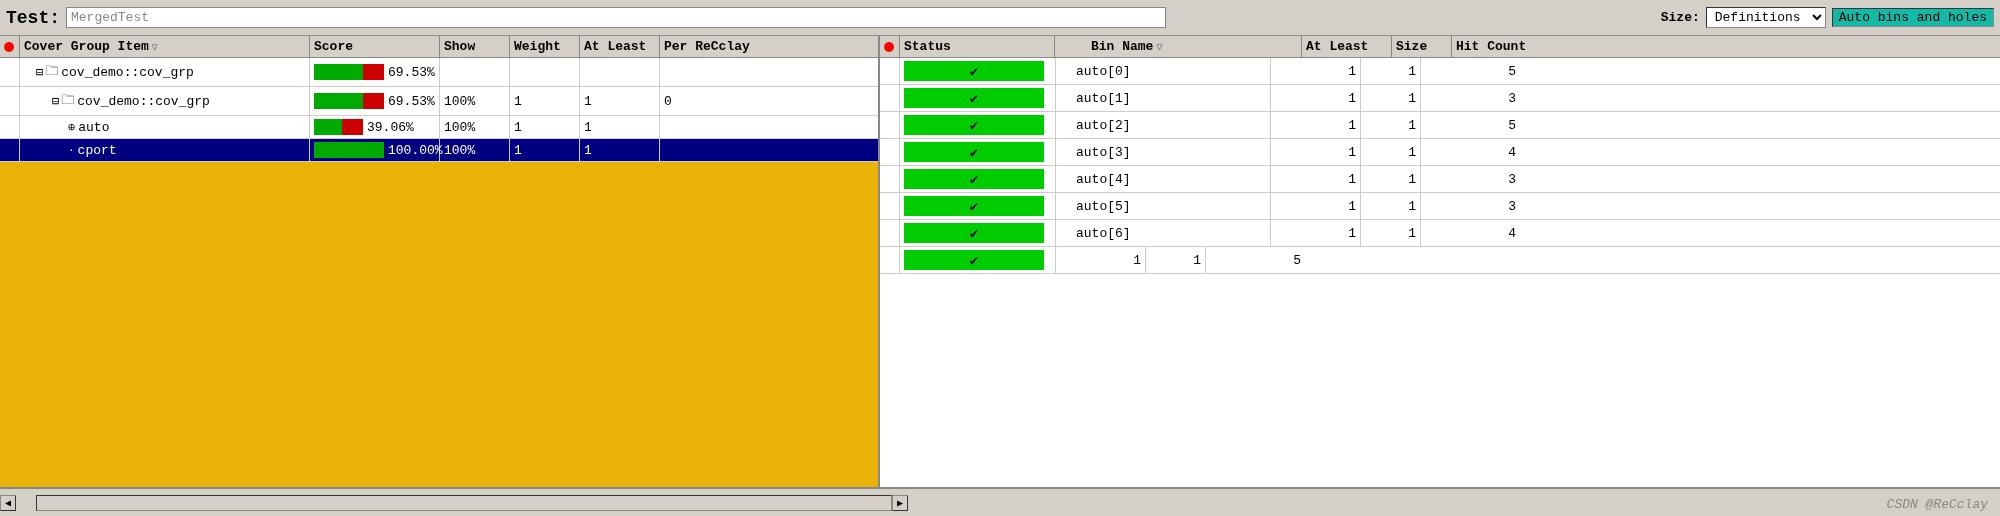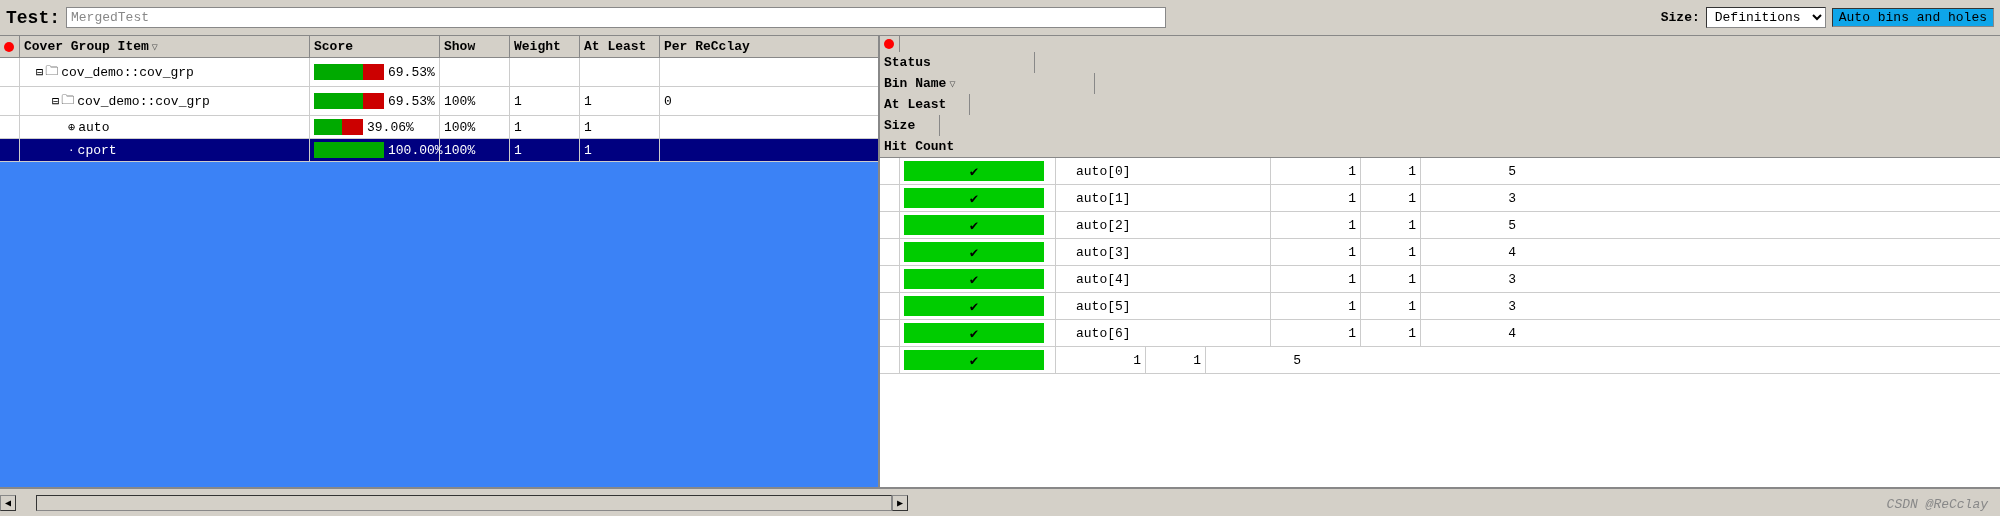--- a/index.html
+++ b/index.html
@@ -50,40 +50,40 @@
       font-size: 13px;
       background: #fff;
       border: 1px inset #888;
       padding: 1px 4px;
       min-width: 120px;
     }
 
     .auto-bins-label {
       font-size: 13px;
       color: #000;
-      background: #0ea5e9;
+      background: #14b8a6;
       border: 1px inset #888;
       padding: 1px 6px;
       min-width: 160px;
     }
 
     .main-area {
       display: flex;
       height: calc(516px - 36px - 28px);
       border-bottom: 1px solid #888;
     }
 
     
     .left-panel {
       width: 880px;
       border-right: 2px solid #888;
       display: flex;
       flex-direction: column;
       overflow: hidden;
-      background: #3b82f6;
+      background: #eab308;
     }
 
     .table-header {
       display: flex;
       background: #d4d0c8;
       border-bottom: 1px solid #888;
       flex-shrink: 0;
     }
 
     .th-cell {
@@ -204,26 +204,25 @@
       flex-direction: column;
       overflow: hidden;
       background: #fff;
     }
 
     .right-table-header {
       display: flex;
       background: #d4d0c8;
       border-bottom: 1px solid #888;
       flex-shrink: 0;
-      flex-direction: column;
     }
 
     .r-col-indicator { width: 20px; flex-shrink: 0; background: #d4d0c8; border-right: 1px solid #888; }
     .r-col-status { width: 155px; flex-shrink: 0; }
-    .r-col-binname { width: 215px; flex-shrink: 0; }
+    .r-col-binname { width: 215px; flex-shrink: 0; margin-left: 32px; }
     .r-col-atleast { width: 90px; flex-shrink: 0; }
     .r-col-size { width: 60px; flex-shrink: 0; }
     .r-col-hitcount { width: 100px; flex-shrink: 0; border-right: none; }
 
     .right-table-body {
       flex: 1;
       overflow-y: auto;
     }
 
     .right-table-row {

